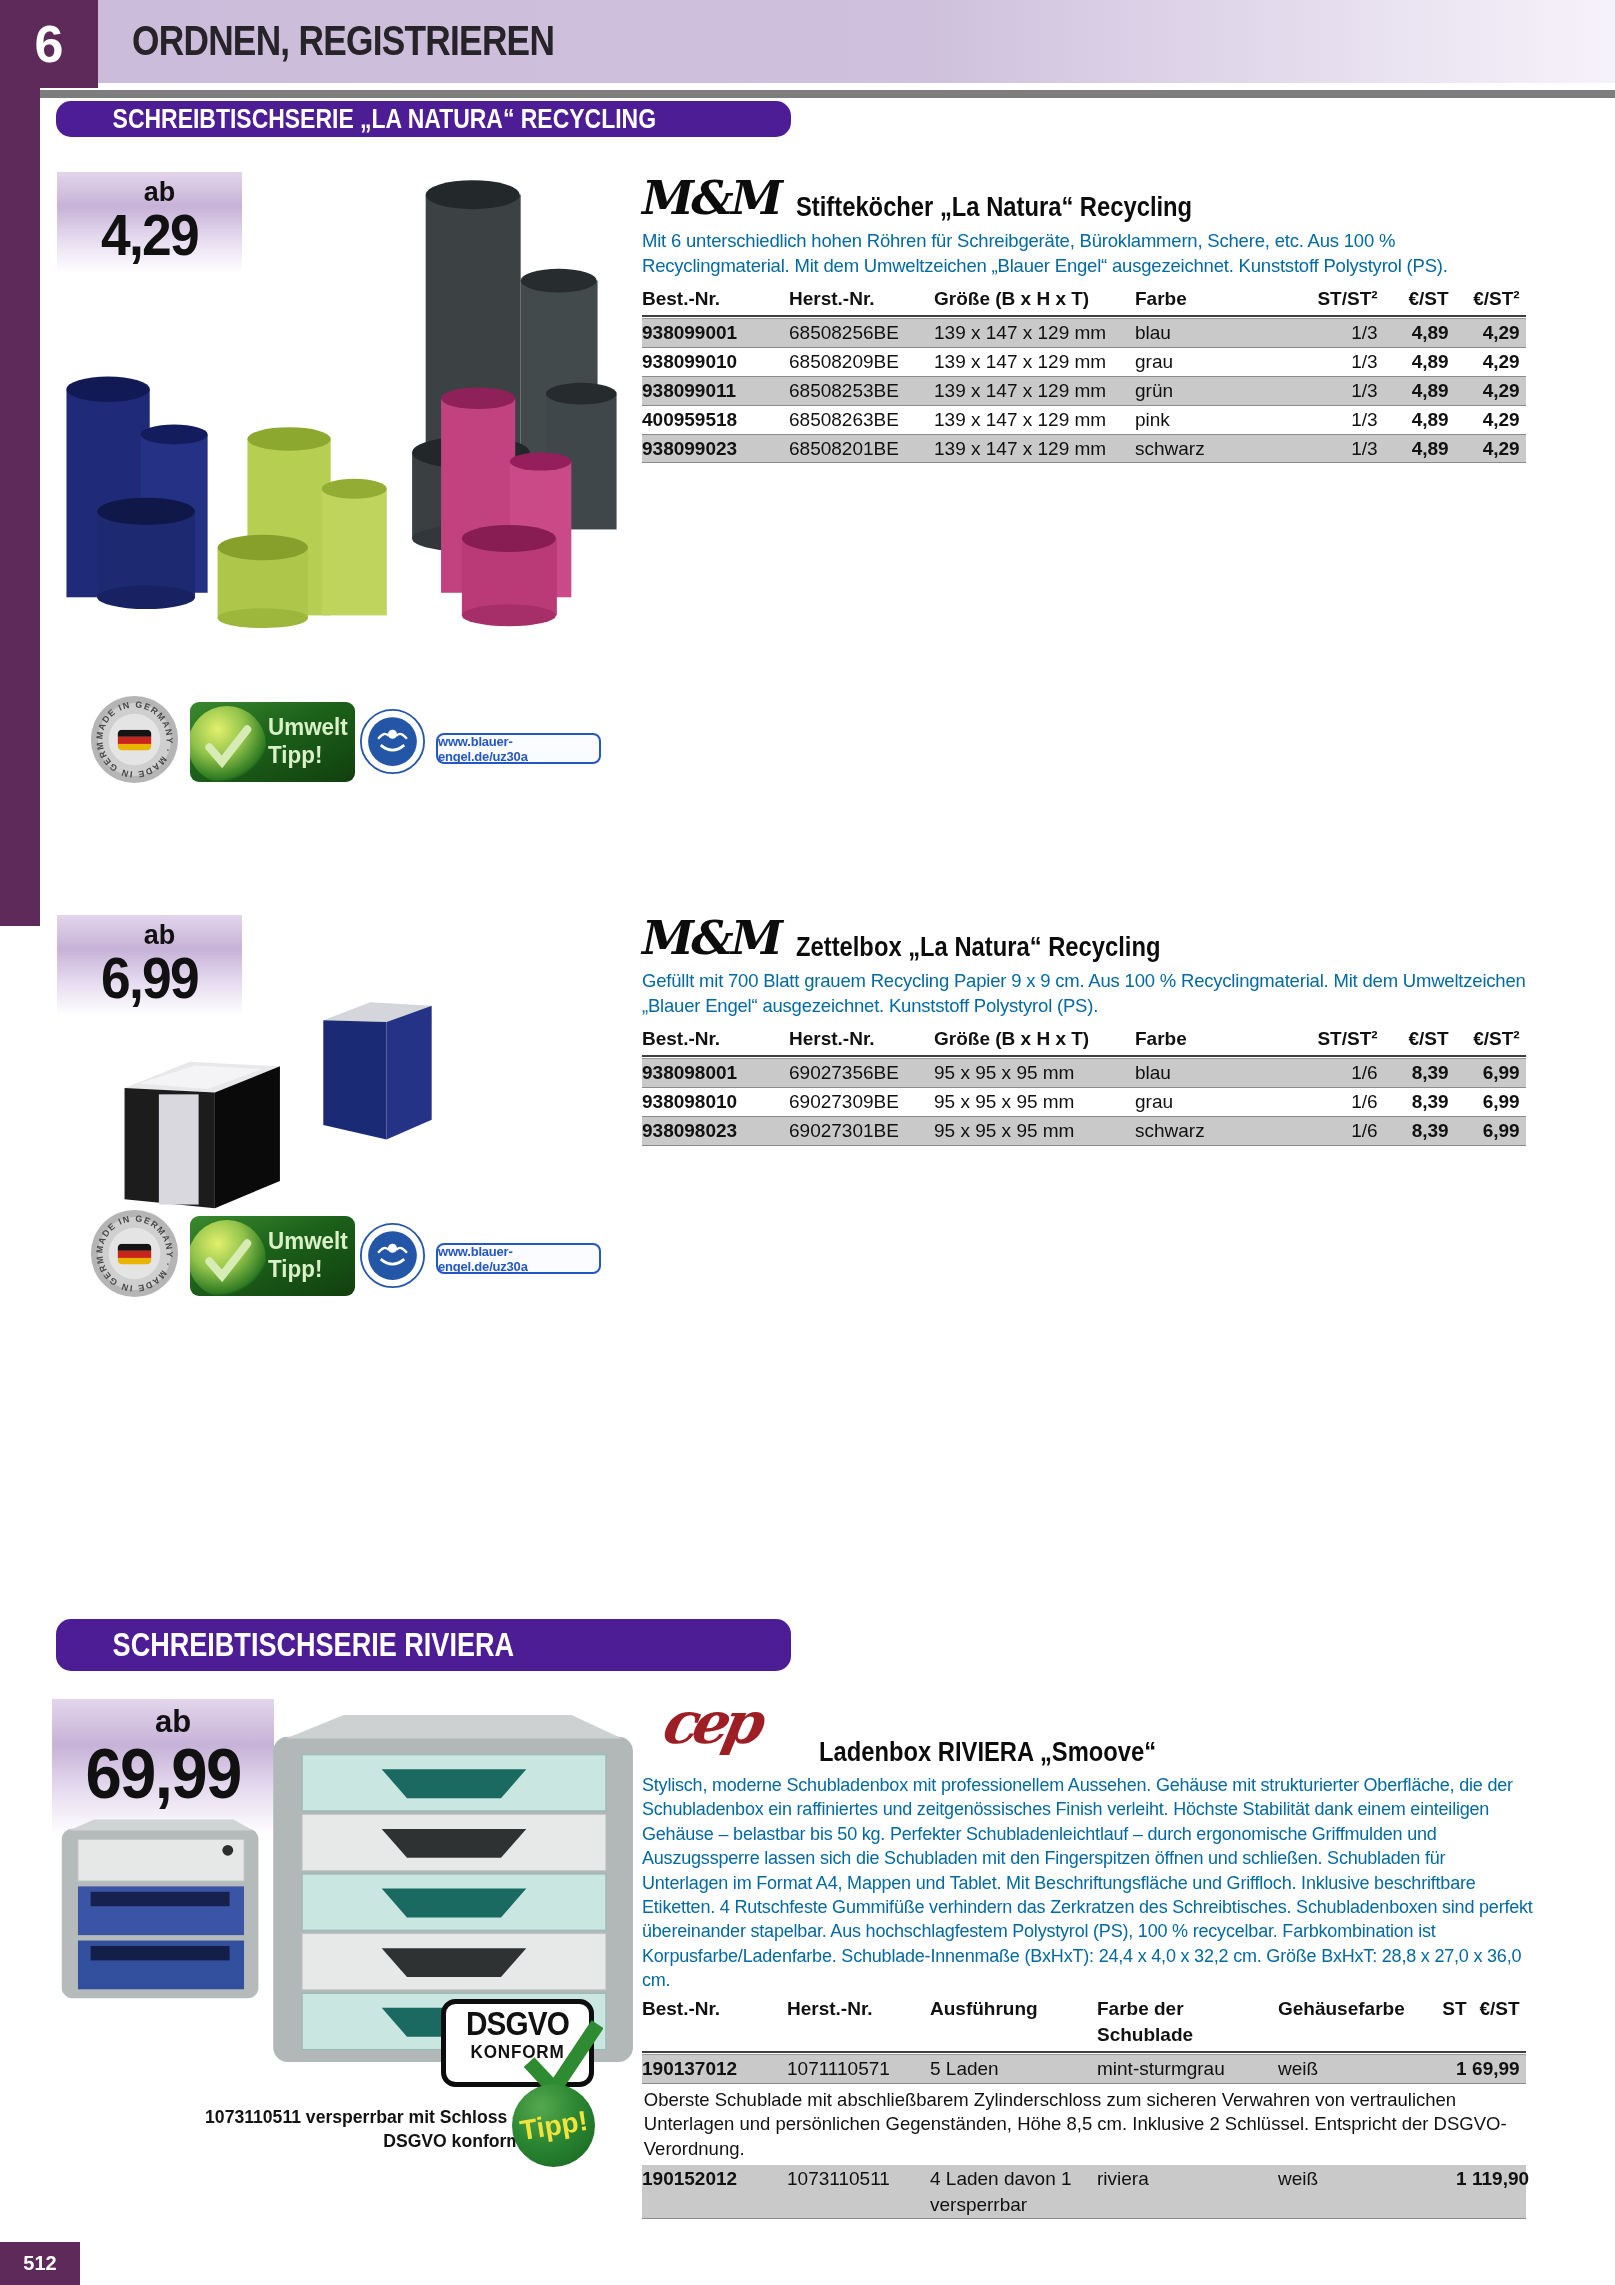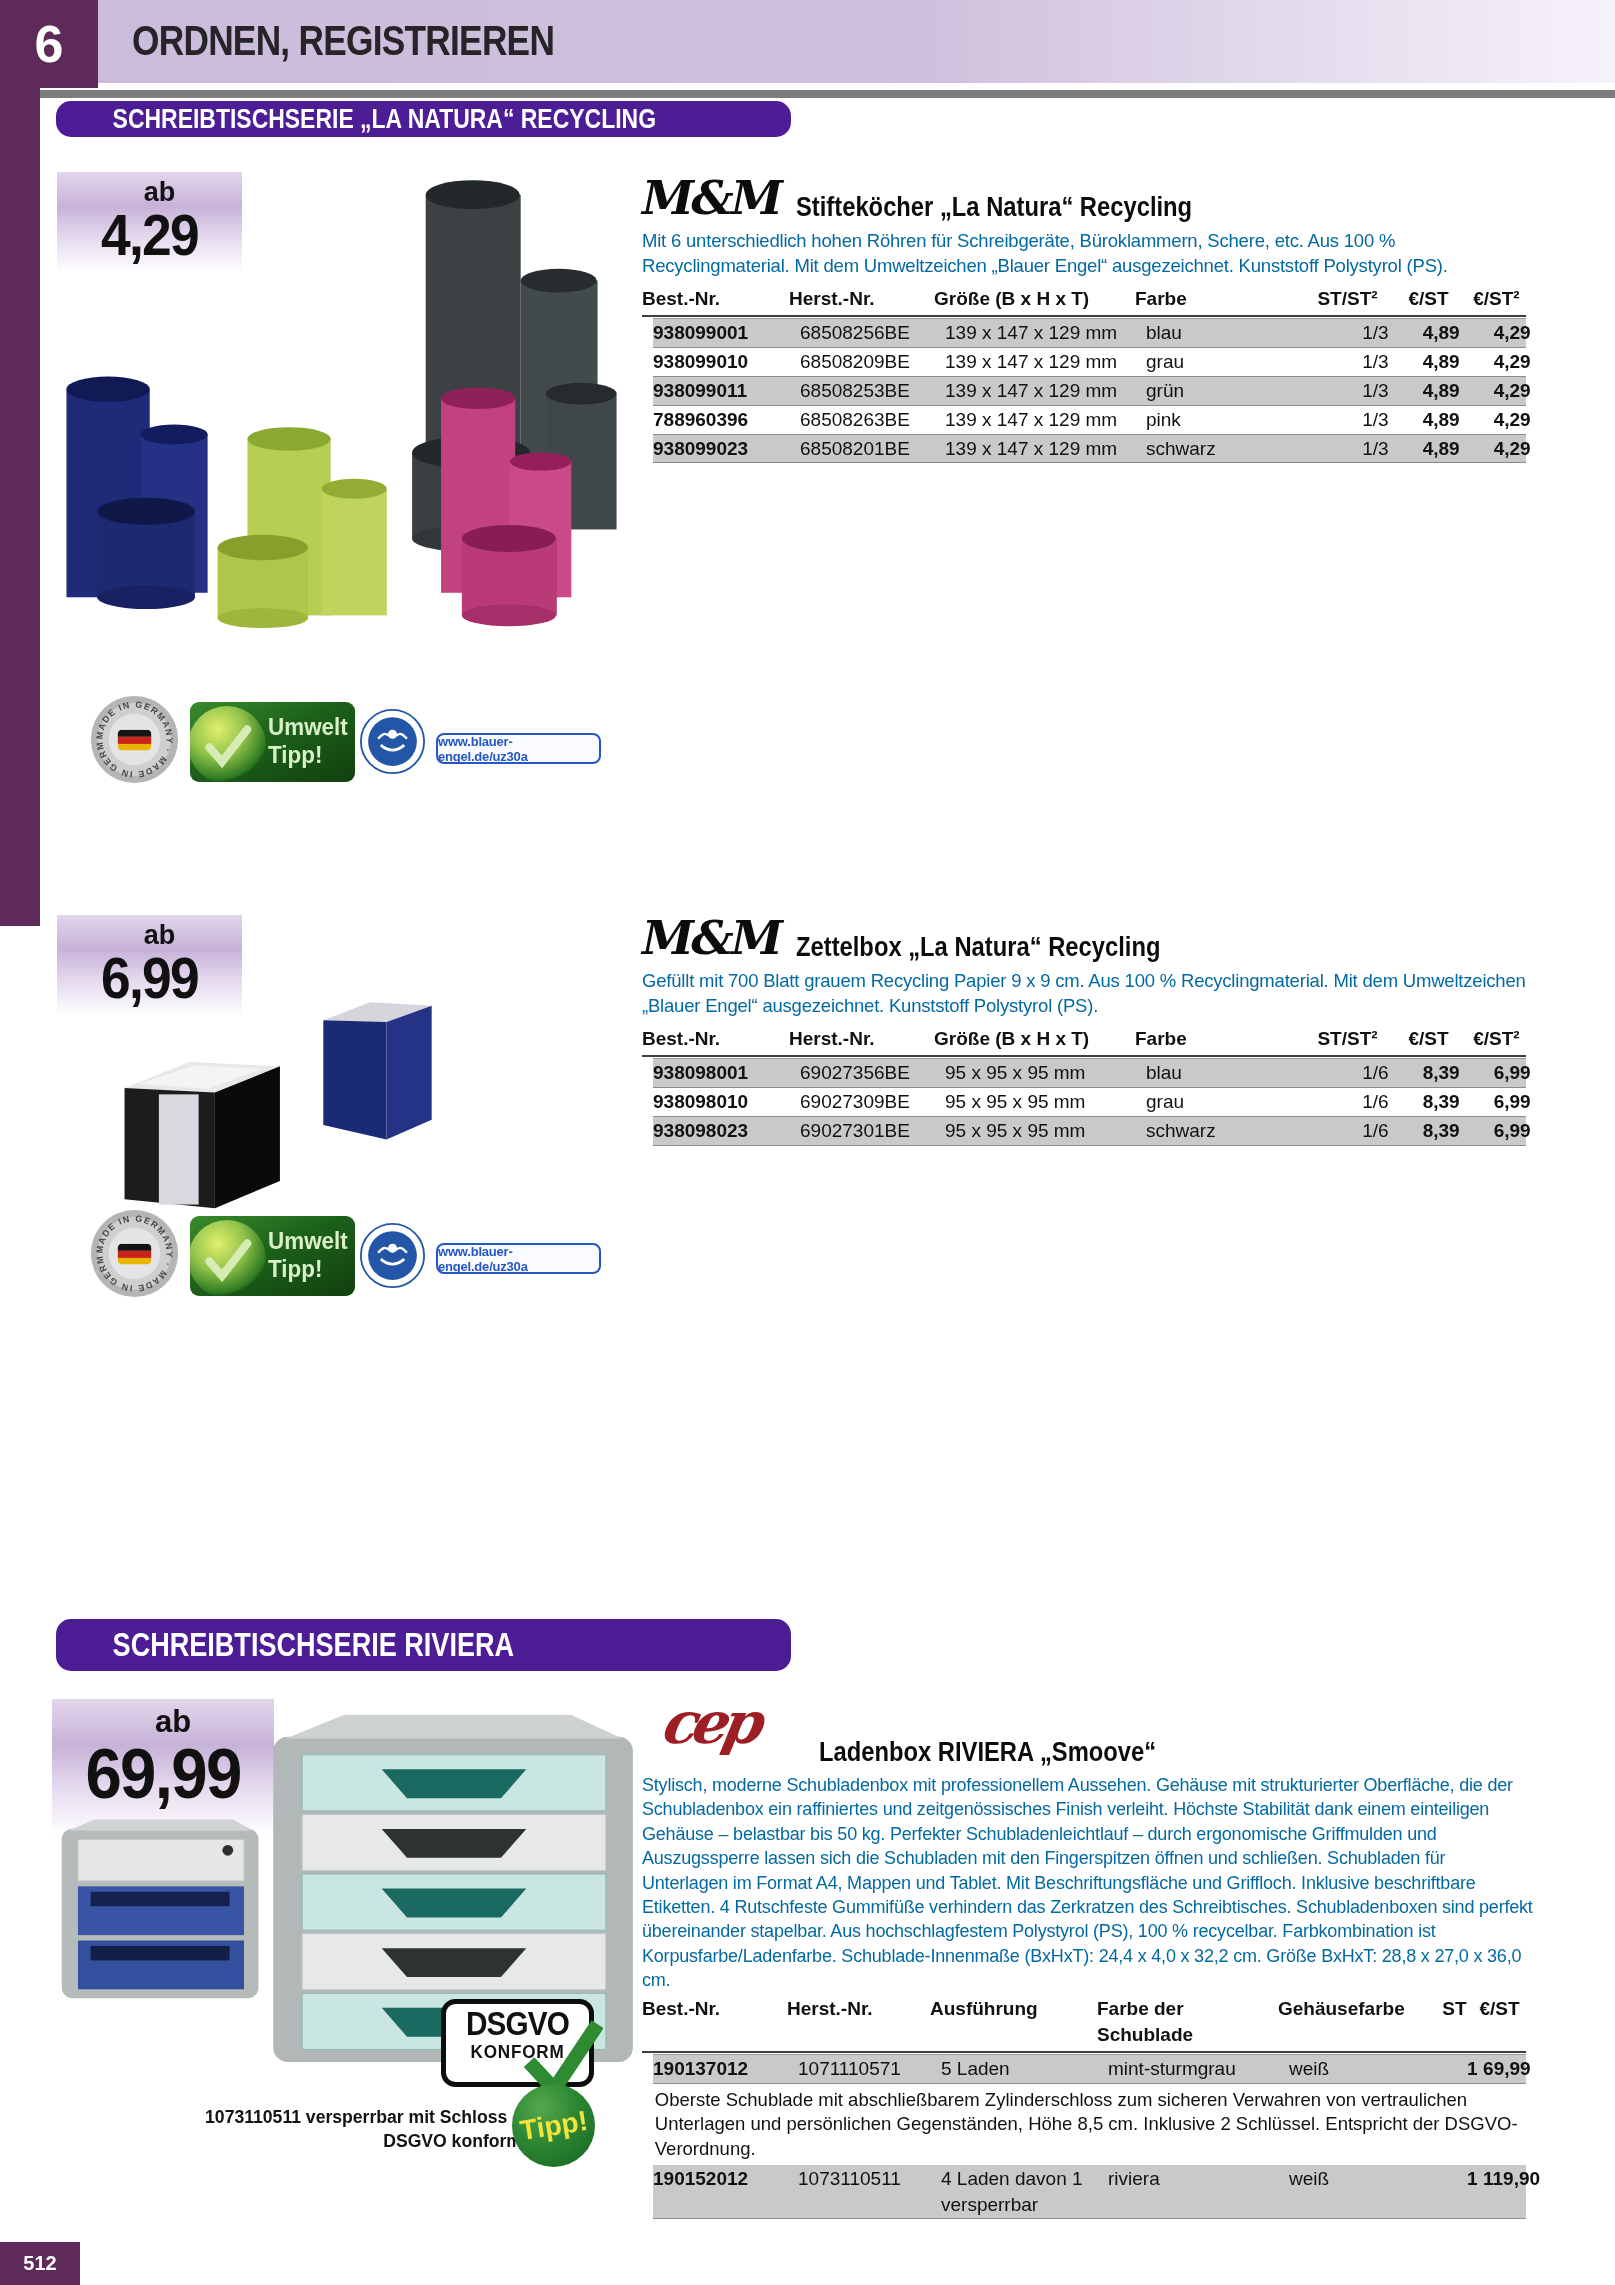--- a/index.html
+++ b/index.html
@@ -42,21 +42,21 @@
   .cep-logo{position:absolute;font-family:"DejaVu Serif",serif;font-style:italic;font-weight:bold;
             font-size:58px;color:#9e1e25;letter-spacing:-6.3px;transform:skewX(-12deg);line-height:52px;}
   .desc{position:absolute;width:891px;font-size:18.5px;line-height:25px;color:#0369a1;letter-spacing:-0.2px;}
 
   
   .cat-table{position:absolute;left:642px;width:884px;font-size:19px;}
   .trow{display:grid;align-items:start;}
   .t-la .trow{grid-template-columns:147px 145px 201px 167px 81px 71px 71px;}
   .t-riv .trow{grid-template-columns:145px 143px 167px 181px 158px 36px 53px;}
   .thead{font-weight:bold;border-bottom:2.7px solid #3f3f3f;padding-bottom:2.7px;}
-  .tbody{border-top:1.8px solid #9a9a9a;margin-top:1.8px;margin-left:11px;}
+  .tbody{border-top:1.8px solid #9a9a9a;margin-top:1.8px;}
   .tbody .trow{border-bottom:1.8px solid #8b8b8b;min-height:26px;padding:0.9px 0;}
   .tbody .trow.odd{background:#c9c9c9;}
   .cell{padding-right:9px;line-height:26px;}
   .c1{font-weight:bold;}
   .c5,.c6,.c7{text-align:right;padding-right:5.4px;}
   .c6,.c7{font-weight:bold;}
   .thead .c6,.thead .c7,.thead .c5{font-weight:bold;}
   .tnote{font-size:18.5px;line-height:24.4px;padding:3.6px 1.8px;background:#fff;}
 
   
@@ -192,21 +192,21 @@
       <div class="trow odd">
         <div class="cell c1">938099011</div>
         <div class="cell c2">68508253BE</div>
         <div class="cell c3">139 x 147 x 129 mm</div>
         <div class="cell c4">grün</div>
         <div class="cell c5">1/3</div>
         <div class="cell c6">4,89</div>
         <div class="cell c7">4,29</div>
       </div>
       <div class="trow">
-        <div class="cell c1">788960396</div>
+        <div class="cell c1">400959518</div>
         <div class="cell c2">68508263BE</div>
         <div class="cell c3">139 x 147 x 129 mm</div>
         <div class="cell c4">pink</div>
         <div class="cell c5">1/3</div>
         <div class="cell c6">4,89</div>
         <div class="cell c7">4,29</div>
       </div>
       <div class="trow odd">
         <div class="cell c1">938099023</div>
         <div class="cell c2">68508201BE</div>

